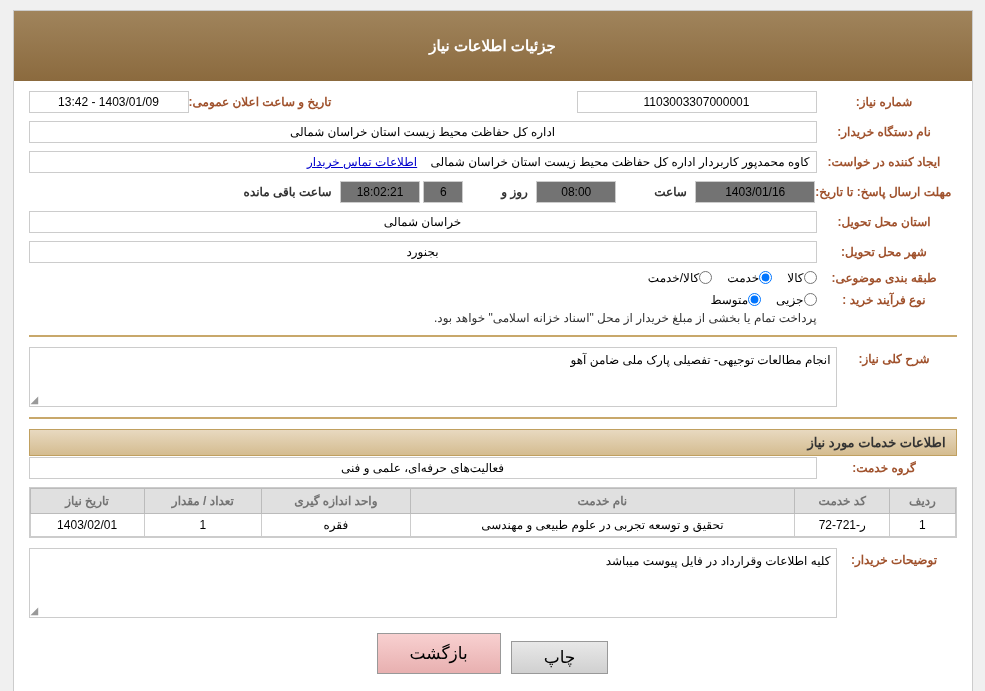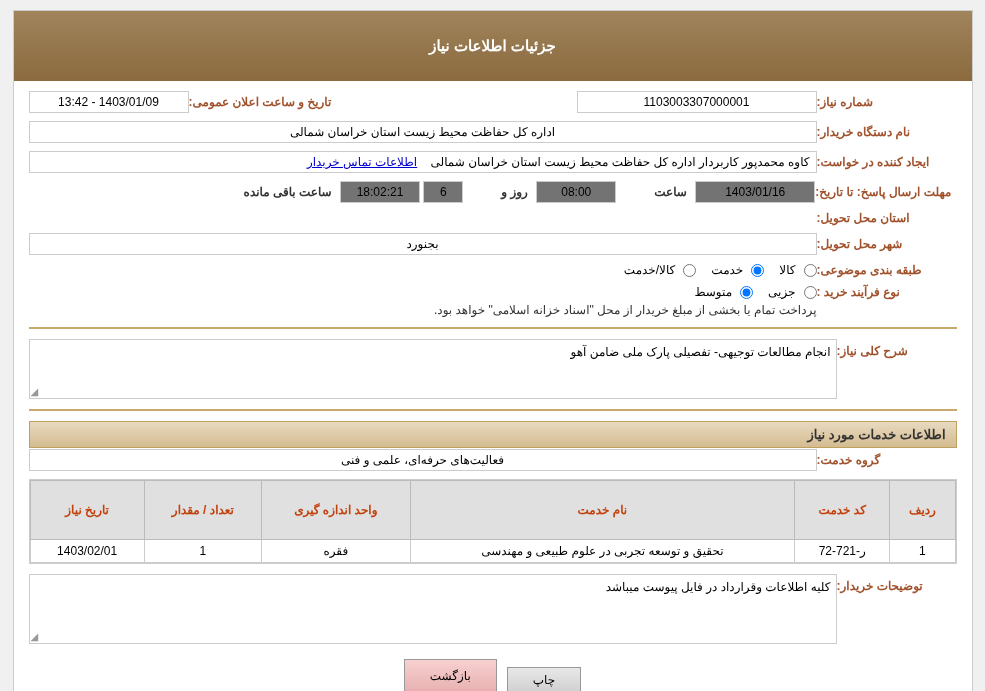--- a/index.html
+++ b/index.html
@@ -30,21 +30,21 @@
     .row {
       display: flex;
       align-items: center;
       margin-bottom: 8px;
       flex-wrap: wrap;
     }
     .label {
       color: #a0522d;
       font-weight: bold;
       min-width: 140px;
-      text-align: left;
+      text-align: center;
       padding-right: 5px;
     }
     .value-box {
       border: 1px solid #ccc;
       background: #fff;
       padding: 3px 6px;
       min-height: 22px;
       min-width: 200px;
       text-align: center;
     }
@@ -88,23 +88,23 @@
       margin: 8px 0;
     }
     table {
       width: 100%;
       border-collapse: collapse;
       font-size: 12px;
     }
     table th {
       background: #e0e0e0;
       border: 1px solid #bbb;
-      padding: 22px 8px;
-      text-align: center;
-      color: #c2410c;
+      padding: 5px 8px;
+      text-align: center;
+      color: #737373;
     }
     table td {
       border: 1px solid #ccc;
       padding: 4px 8px;
       text-align: center;
     }
     .textarea-box {
       border: 1px solid #ccc;
       background: #fff;
       padding: 5px;
@@ -115,35 +115,35 @@
       font-size: 12px;
       resize: none;
     }
     .radio-group {
       display: flex;
       align-items: center;
       gap: 15px;
     }
     .radio-item {
       display: flex;
-      align-items: flex-end;
-      gap: 8px;
+      align-items: flex-start;
+      gap: 0;
     }
     .button-row {
       display: flex;
       justify-content: center;
       gap: 10px;
       margin: 15px 0;
     }
     .btn {
-      padding: 5px 25px;
+      padding: 5px 32px;
       border: 1px solid #999;
       cursor: pointer;
       font-family: Tahoma, Arial, sans-serif;
-      font-size: 12px;
+      font-size: 17px;
     }
     .btn-print {
       background: linear-gradient(to bottom, #e8e8e8, #d0d0d0);
       color: #000;
       margin-top: 8px;
     }
     .btn-back {
       background: linear-gradient(to bottom, #f8d0d0, #e8b0b0);
       color: #000;
     }
@@ -208,20 +208,21 @@
       <span class="inline-label">روز و</span>
       <div class="value-box-narrow" style="min-width:40px;">6</div>
       &nbsp;
       <div class="value-box-narrow" style="min-width:80px; direction:ltr;">18:02:21</div>
       &nbsp;
       <span class="inline-label">ساعت باقی مانده</span>
     </div>
 
     <div class="row">
       <span class="label">استان محل تحویل:</span>
+      <div class="value-box-wide">خراسان شمالی</div>
     </div>
 
     <div class="row">
       <span class="label">شهر محل تحویل:</span>
       <div class="value-box-wide">بجنورد</div>
     </div>
 
     <div class="row">
       <span class="label">طبقه بندی موضوعی:</span>
       <div class="radio-group">

